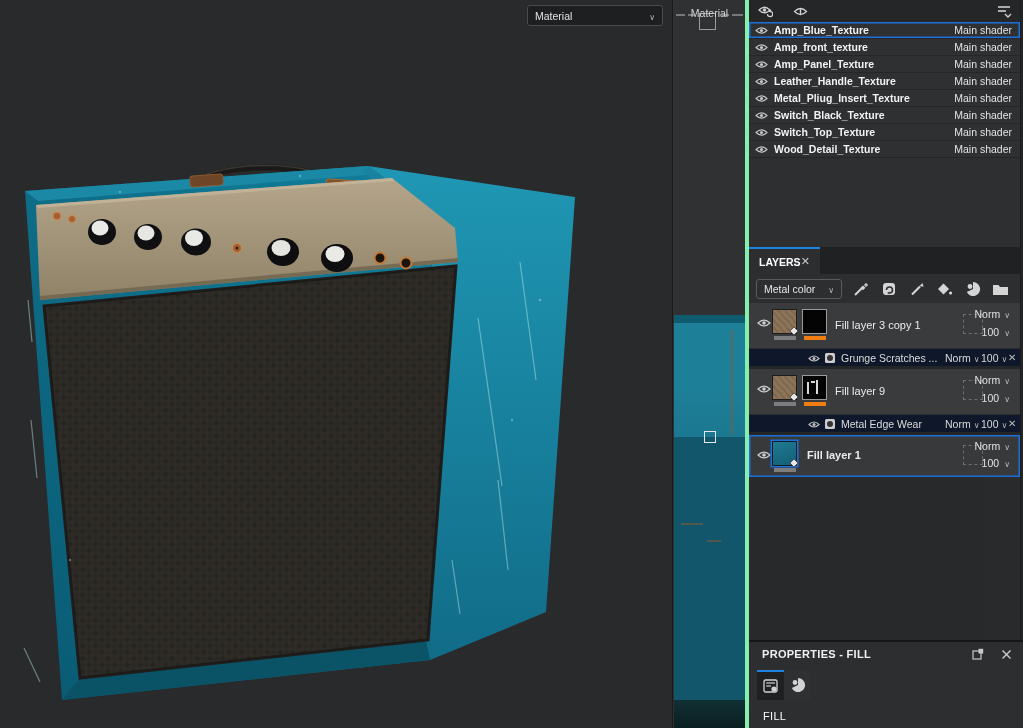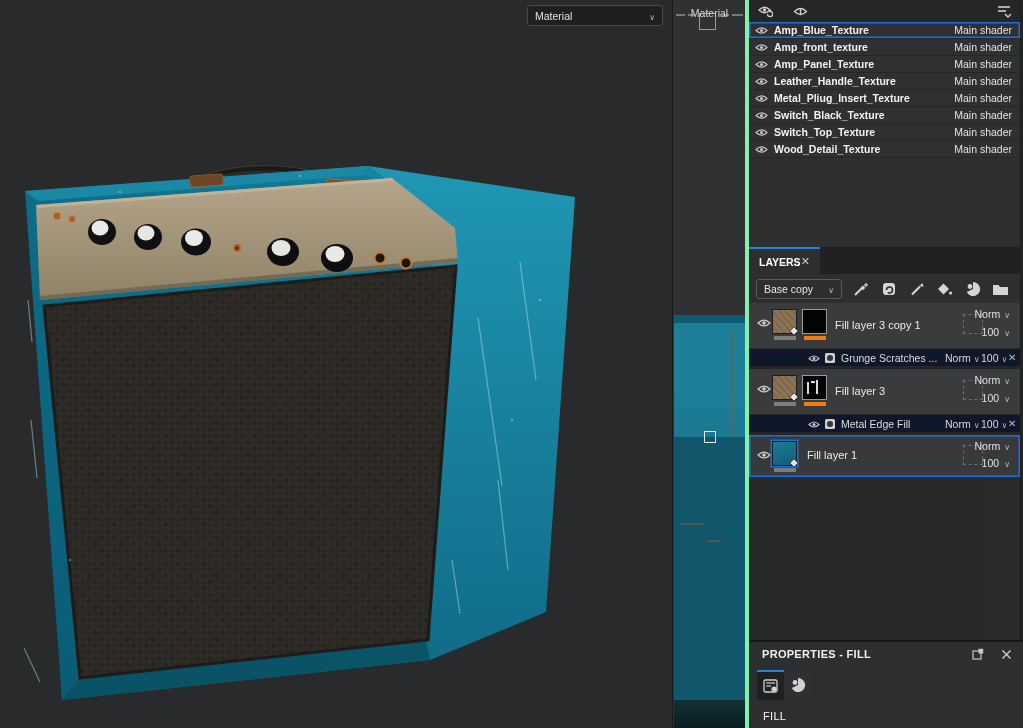--- a/index.html
+++ b/index.html
@@ -76,21 +76,21 @@
   .lthumb{position:absolute;top:6px;width:25px;height:25px;border:1px solid #1d1d1d;}
   .lthumb.mat{left:23px;background:
      repeating-linear-gradient(48deg,#8d7459 0 3px,#7d684f 3px 5px),#87705a;}
   .lthumb.mask{left:53px;background:#040404;border:1px solid #9a9a9a;}
   .lthumb.teal{left:23px;background:linear-gradient(160deg,#1d7b93,#135d74);box-shadow:0 0 0 1.5px #1c6fd8;}
   .badge{position:absolute;right:-3px;bottom:-3px;}
   .ubar{position:absolute;top:33px;height:4px;width:22px;}
   .ubar.g{left:25px;background:#7d7d7d;}
   .ubar.o{left:55px;background:#f07d12;}
   .lname{position:absolute;left:86px;top:16px;font-size:11px;color:#ebebeb;white-space:nowrap;}
-  .lrow.sel .lname{left:58px;top:14px;}
+  .lrow.sel .lname{left:58px;top:14px;font-weight:bold;}
   .stencil{position:absolute;left:214px;top:11px;width:20px;height:20px;border:1px dashed #6e6e6e;}
   .lrow.sel .stencil{top:10px;}
   .lblend{position:absolute;right:10px;top:5px;font-size:10.5px;color:#e2e2e2;display:flex;gap:4px;align-items:center;}
   .lopac{position:absolute;right:10px;top:23px;font-size:10.5px;color:#e2e2e2;display:flex;gap:5px;align-items:center;}
   .lrow.sel .lopac{top:22px;}
   .eeye{position:absolute;left:59px;top:5px;}
   .emask{position:absolute;left:75px;top:3px;}
   .ename{position:absolute;left:92px;top:3px;font-size:10.5px;color:#dcdcdc;white-space:nowrap;max-width:105px;overflow:hidden;}
   .eblend{position:absolute;left:196px;top:3px;font-size:10.5px;color:#dadada;display:flex;gap:3px;}
   .eopac{position:absolute;left:232px;top:3px;font-size:10.5px;color:#dadada;display:flex;gap:3px;}
@@ -337,21 +337,21 @@
 
     <div class="tabbar">
       <div class="dtab active">
         <span>LAYERS</span>
         <span class="tabx">✕</span>
       </div>
     </div>
 
     <div class="ltoolbar">
       <div class="chan-select">
-        <span>Base copy</span>
+        <span>Metal color</span>
         <span class="chev"></span>
       </div>
       <div class="ltools">
         <span class="tbtn">
           <svg width="16" height="16" viewBox="0 0 16 16">
               <line x1="2" y1="14" x2="9" y2="7" stroke="#d5d5d5" stroke-width="2"></line>
               <rect x="8.3" y="5.1" width="3.4" height="3.4" fill="#d5d5d5" transform="rotate(45 10 6.8)"></rect>
               <line x1="13" y1="2" x2="13" y2="6" stroke="#d5d5d5" stroke-width="1.2"></line>
               <line x1="11" y1="4" x2="15" y2="4" stroke="#d5d5d5" stroke-width="1.2"></line>
             </svg>
@@ -468,21 +468,21 @@
               </svg>
             </span>
         </span>
         <span class="lthumb mask">
           <span class="mk" style="left:4px;top:6px;width:2px;height:12px"></span>
           <span class="mk" style="left:13px;top:4px;width:2px;height:14px"></span>
           <span class="mk" style="left:8px;top:5px;width:4px;height:2px"></span>
         </span>
         <span class="ubar g"></span>
         <span class="ubar o"></span>
-        <span class="lname">Fill layer 3</span>
+        <span class="lname">Fill layer 9</span>
         <span class="stencil"></span>
         <span class="lblend">
             <span>Norm</span>
             <span class="chev"></span>
           </span>
         <span class="lopac">
             <span>100</span>
             <span class="chev"></span>
           </span>
       </div>
@@ -492,21 +492,21 @@
               <path d="M1 4.5 Q6 -0.5 11 4.5 Q6 9.5 1 4.5 Z" fill="none" stroke="#c2c2c2" stroke-width="1.1"></path>
               <circle cx="6" cy="4.5" r="1.5" fill="#c2c2c2"></circle>
             </svg>
           </span>
         <span class="emask">
             <svg width="12" height="12" viewBox="0 0 12 12">
               <rect x="1" y="1" width="10" height="10" rx="1.5" fill="#cdcdcd"></rect>
               <circle cx="6" cy="6" r="3" fill="#353535"></circle>
             </svg>
           </span>
-        <span class="ename">Metal Edge Fill</span>
+        <span class="ename">Metal Edge Wear</span>
         <span class="eblend">
             <span>Norm</span>
             <span class="chev"></span>
           </span>
         <span class="eopac">
             <span>100</span>
             <span class="chev"></span>
           </span>
         <span class="ex">✕</span>
       </div>

